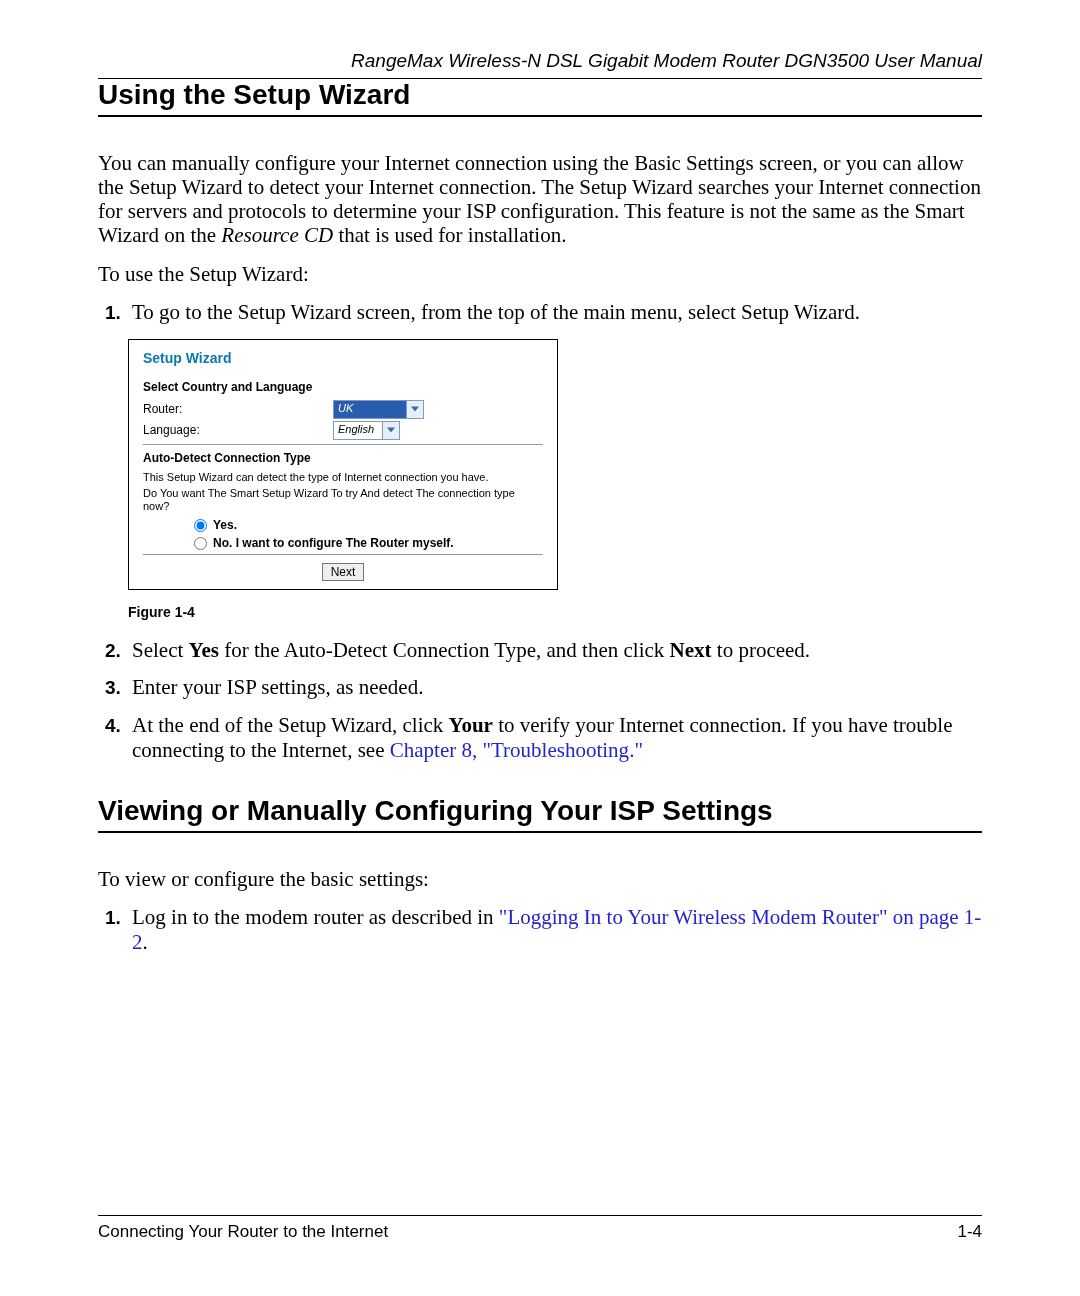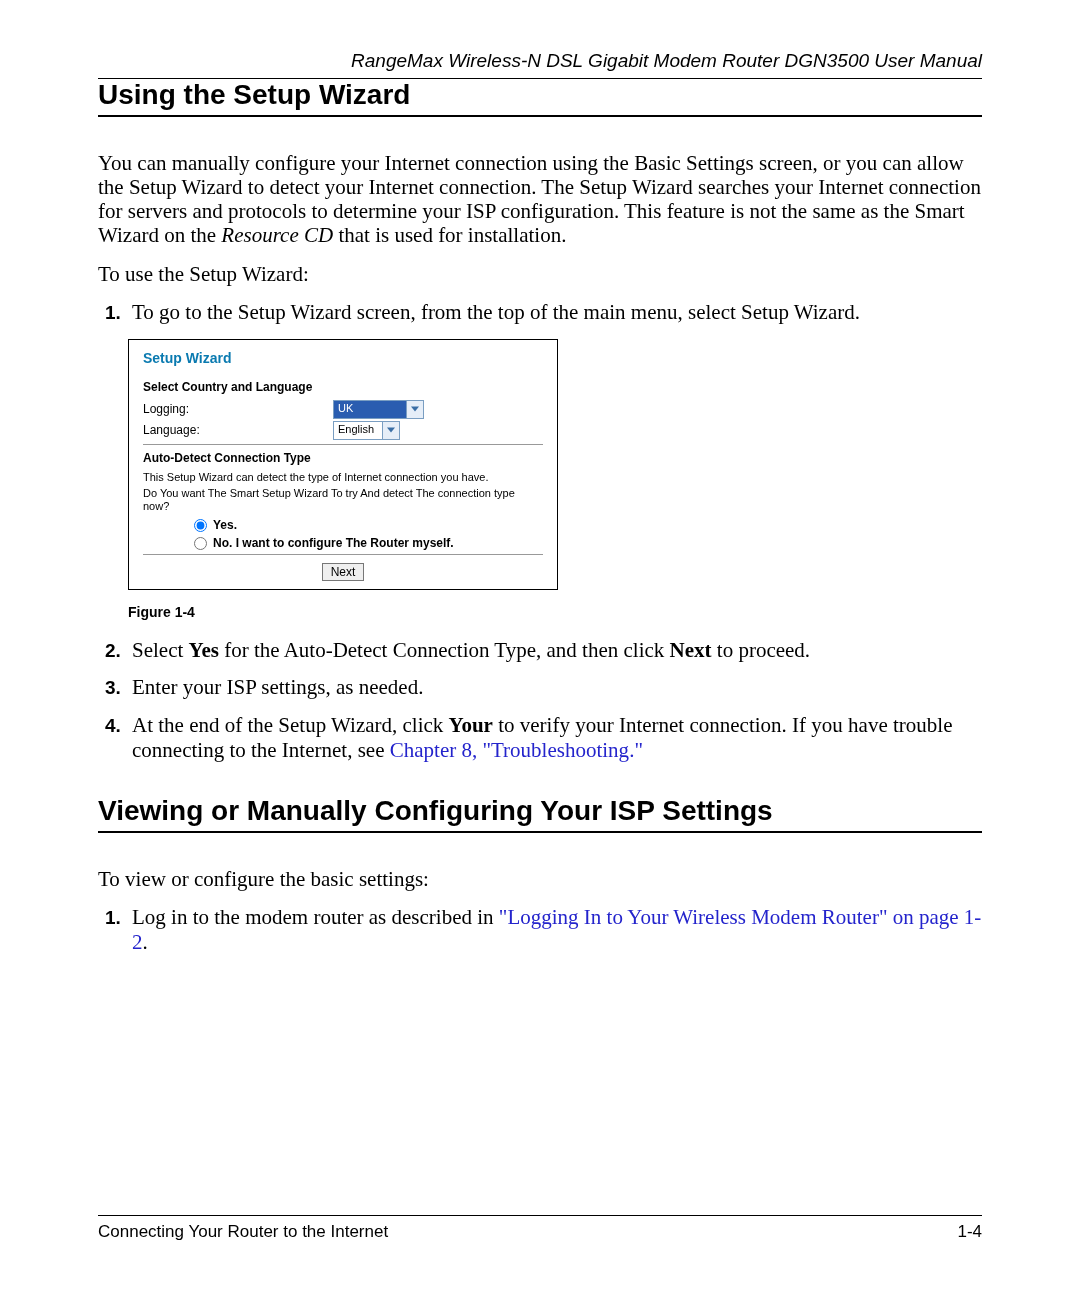--- a/index.html
+++ b/index.html
@@ -89,20 +89,21 @@
   .select-box {
     border: 1px solid #7a9ec2;
     display: inline-flex;
     align-items: stretch;
     height: 17px;
     font-size: 11px;
   }
   .select-box .val {
     padding: 1px 6px 0 4px;
     background: #fff;
+    font-style: italic;
   }
   .select-box .val.sel {
     background: #2a5db0;
     color: #fff;
   }
   .select-box .arrow {
     width: 16px;
     background: #e6eef8;
     border-left: 1px solid #7a9ec2;
     display: flex;
@@ -169,21 +170,21 @@
   <ol class="ol">
     <li>To go to the Setup Wizard screen, from the top of the main menu, select Setup Wizard.</li>
   </ol>
 
   <div class="figure-wrap">
     <div class="figure-panel">
       <div class="wizard-title">Setup Wizard</div>
 
       <div class="sec-label">Select Country and Language</div>
       <div class="row">
-        <span class="lab">Logging:</span>
+        <span class="lab">Router:</span>
         <span class="select-box">
           <span class="val sel" style="width:62px">UK</span>
           <span class="arrow">
             <svg viewBox="0 0 10 6">
                 <path d="M0 0 L10 0 L5 6 Z" fill="#3a6ea5"></path>
               </svg>
           </span>
         </span>
       </div>
       <div class="row">

